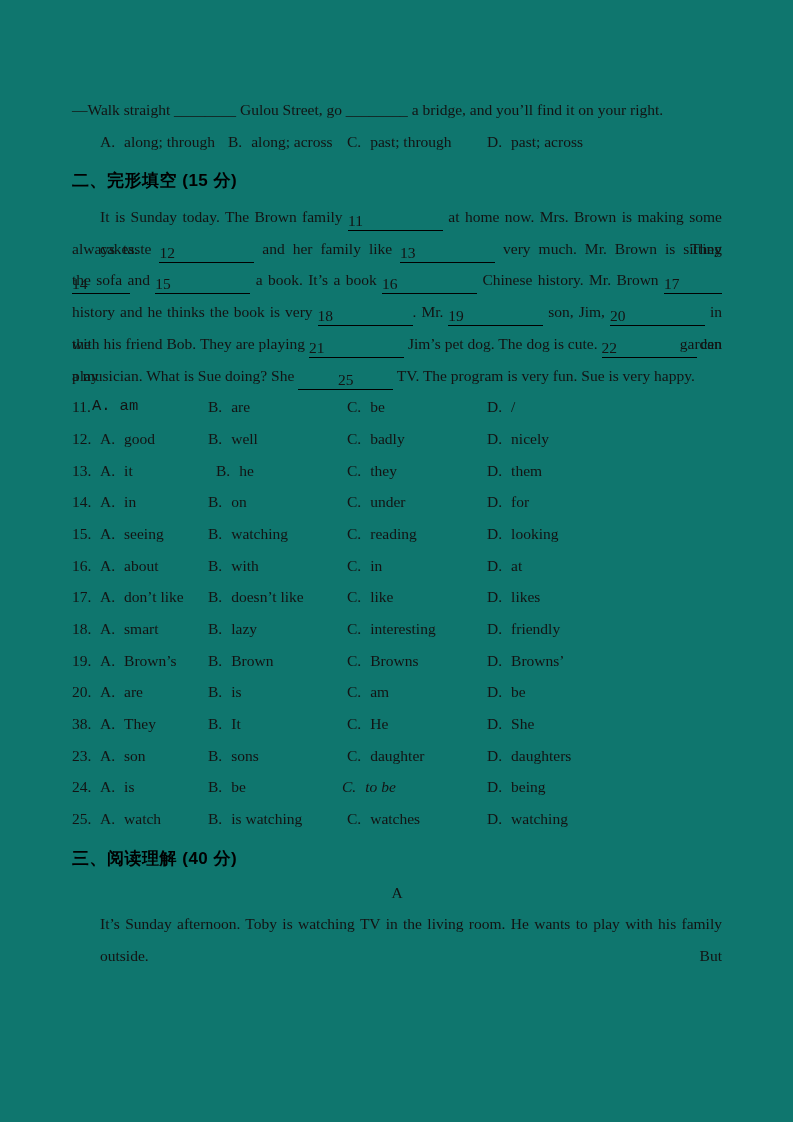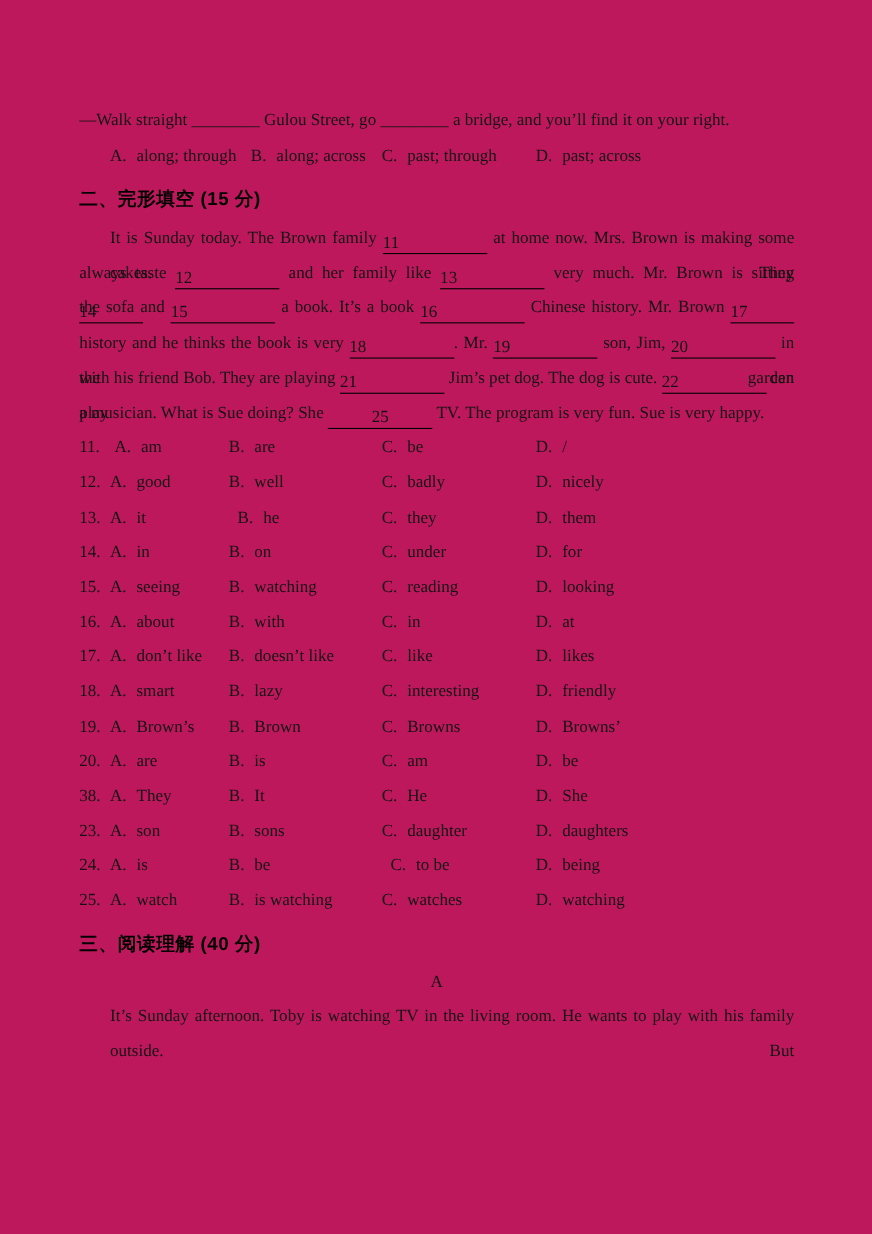--- a/index.html
+++ b/index.html
@@ -1,20 +1,20 @@
 <!DOCTYPE html>
 <html><head>
 <meta charset="utf-8">
 <style>
   html,body{margin:0;padding:0;background:#ffffff;}
   body{width:793px;height:1122px;overflow:hidden;}
   .page{
     box-sizing:border-box;width:793px;height:1122px;
     padding:94px 71px 0 72px;
-    background:#be185d;color:#131313;
+    background:#0f766e;color:#131313;
     font-family:"Liberation Serif","DejaVu Serif",serif;
     font-size:15.5px;
   }
   .line{height:31.7px;line-height:31.7px;white-space:normal;}
   .just{text-align:justify;text-align-last:justify;}
   .indent{padding-left:28px;}
   .center{text-align:center;}
   .sec-title{
     font-family:"Liberation Sans","DejaVu Sans",sans-serif;
     font-weight:700;font-size:17px;color:#000;
@@ -55,21 +55,21 @@
       <div class="line just">always taste <span class="blank">12</span> and her family like <span class="blank">13</span> very much. Mr. Brown is sitting <span class="blank end">14</span></div>
       <div class="line just">the sofa and <span class="blank">15</span> a book. It’s a book <span class="blank">16</span> Chinese history. Mr. Brown <span class="blank end">17</span></div>
       <div class="line just">history and he thinks the book is very <span class="blank">18</span>. Mr. <span class="blank">19</span> son, Jim, <span class="blank">20</span> in the garden</div>
       <div class="line just">with his friend Bob. They are playing <span class="blank">21</span> Jim’s pet dog. The dog is cute. <span class="blank">22</span> can play</div>
       <div class="line">a musician. What is Sue doing? She <span class="blank">25</span> TV. The program is very fun. Sue is very happy.</div>
     </div>
 
   <div id="cloze-questions">
       <div class="qrow">
         <span class="col qnum">11.</span>
-        <span class="col" style="left: 32px;"><span class="lbl">A.</span><span>am</span></span>
+        <span class="col" style="left: 20px; font-family: Liberation Mono, monospace;"><span class="lbl">A.</span><span>am</span></span>
         <span class="col" style="left: 136px;"><span class="lbl">B.</span><span>are</span></span>
         <span class="col" style="left: 275px;"><span class="lbl">C.</span><span>be</span></span>
         <span class="col" style="left: 415px;"><span class="lbl">D.</span><span>/</span></span>
       </div>
       <div class="qrow">
         <span class="col qnum">12.</span>
         <span class="col" style="left: 28px;"><span class="lbl">A.</span><span>good</span></span>
         <span class="col" style="left: 136px;"><span class="lbl">B.</span><span>well</span></span>
         <span class="col" style="left: 275px;"><span class="lbl">C.</span><span>badly</span></span>
         <span class="col" style="left: 415px;"><span class="lbl">D.</span><span>nicely</span></span>
@@ -141,21 +141,21 @@
         <span class="col qnum">23.</span>
         <span class="col" style="left: 28px;"><span class="lbl">A.</span><span>son</span></span>
         <span class="col" style="left: 136px;"><span class="lbl">B.</span><span>sons</span></span>
         <span class="col" style="left: 275px;"><span class="lbl">C.</span><span>daughter</span></span>
         <span class="col" style="left: 415px;"><span class="lbl">D.</span><span>daughters</span></span>
       </div>
       <div class="qrow">
         <span class="col qnum">24.</span>
         <span class="col" style="left: 28px;"><span class="lbl">A.</span><span>is</span></span>
         <span class="col" style="left: 136px;"><span class="lbl">B.</span><span>be</span></span>
-        <span class="col" style="left: 283px;"><span class="lbl">C.</span><span>to be</span></span>
+        <span class="col" style="left: 270px; font-style: italic;"><span class="lbl">C.</span><span>to be</span></span>
         <span class="col" style="left: 415px;"><span class="lbl">D.</span><span>being</span></span>
       </div>
       <div class="qrow">
         <span class="col qnum">25.</span>
         <span class="col" style="left: 28px;"><span class="lbl">A.</span><span>watch</span></span>
         <span class="col" style="left: 136px;"><span class="lbl">B.</span><span>is watching</span></span>
         <span class="col" style="left: 275px;"><span class="lbl">C.</span><span>watches</span></span>
         <span class="col" style="left: 415px;"><span class="lbl">D.</span><span>watching</span></span>
       </div>
     </div>

